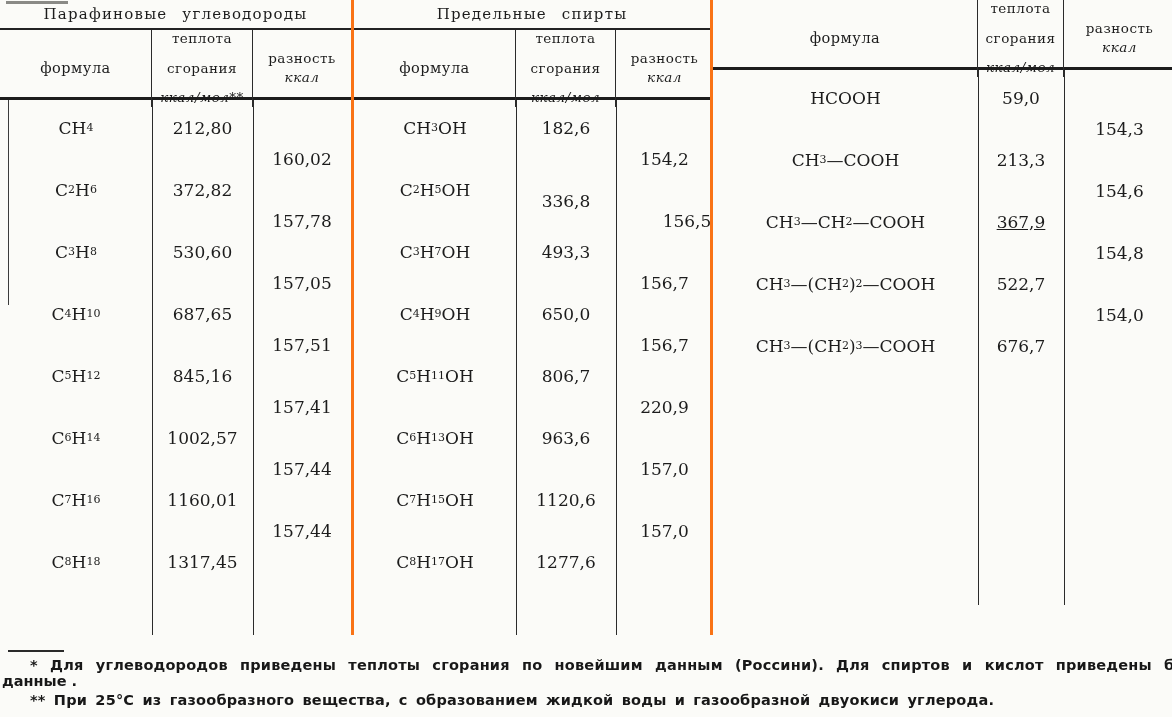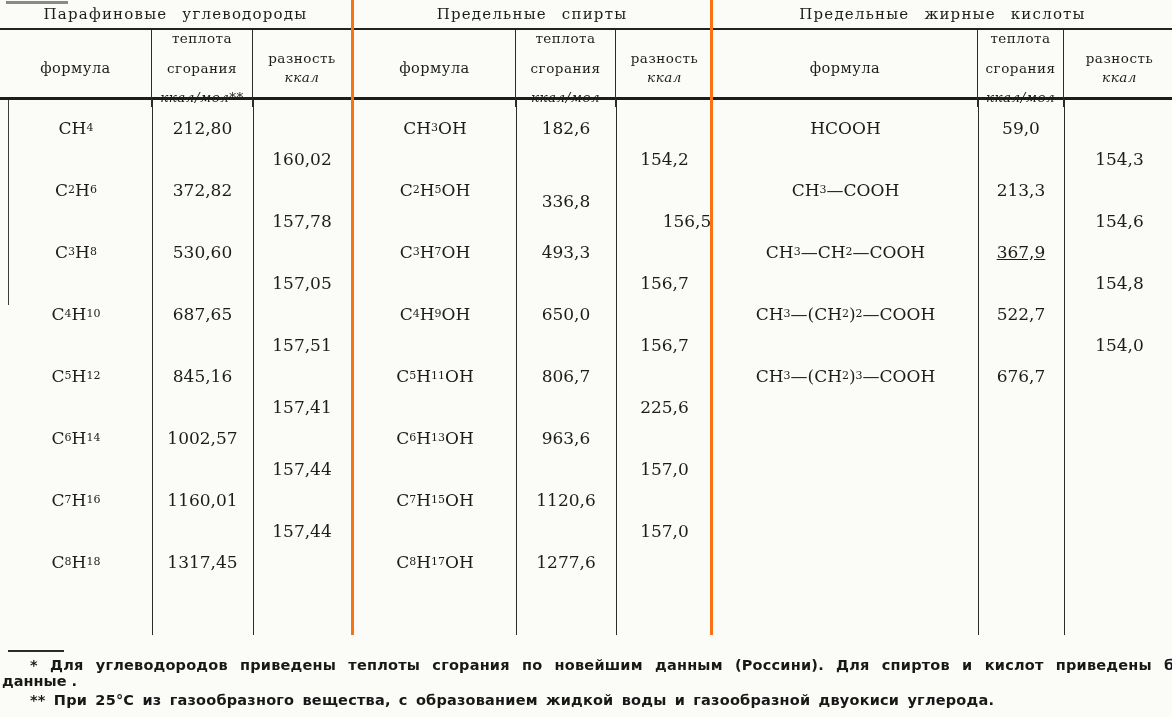--- a/index.html
+++ b/index.html
@@ -140,34 +140,33 @@
           <div class="cell" style="grid-area: 3 / 2; margin-top: 22px;">336,8</div>
           <div class="cell" style="grid-area: 4 / 3; padding-left: 45px;">156,5</div>
           <div class="cell" style="grid-area: 5 / 1;">C<sub>3</sub>H<sub>7</sub>OH</div>
           <div class="cell" style="grid-area: 5 / 2;">493,3</div>
           <div class="cell" style="grid-area: 6 / 3;">156,7</div>
           <div class="cell" style="grid-area: 7 / 1;">C<sub>4</sub>H<sub>9</sub>OH</div>
           <div class="cell" style="grid-area: 7 / 2;">650,0</div>
           <div class="cell" style="grid-area: 8 / 3;">156,7</div>
           <div class="cell" style="grid-area: 9 / 1;">C<sub>5</sub>H<sub>11</sub>OH</div>
           <div class="cell" style="grid-area: 9 / 2;">806,7</div>
-          <div class="cell" style="grid-area: 10 / 3;">225,6</div>
+          <div class="cell" style="grid-area: 10 / 3;">220,9</div>
           <div class="cell" style="grid-area: 11 / 1;">C<sub>6</sub>H<sub>13</sub>OH</div>
           <div class="cell" style="grid-area: 11 / 2;">963,6</div>
           <div class="cell" style="grid-area: 12 / 3;">157,0</div>
           <div class="cell" style="grid-area: 13 / 1;">C<sub>7</sub>H<sub>15</sub>OH</div>
           <div class="cell" style="grid-area: 13 / 2;">1120,6</div>
           <div class="cell" style="grid-area: 14 / 3;">157,0</div>
           <div class="cell" style="grid-area: 15 / 1;">C<sub>8</sub>H<sub>17</sub>OH</div>
           <div class="cell" style="grid-area: 15 / 2;">1277,6</div>
         </div>
     </div>
 
     <div class="sec s3">
-      <div class="sec-title">Предельные жирные кислоты</div>
       <div class="col-headers grid-cols">
         <div class="ch ch-formula">
           <span>формула</span>
         </div>
         <div class="ch ch-heat">
           <span>теплота</span>
           <span>сгорания</span>
           <span class="unit">ккал/мол</span>
         </div>
         <div class="ch ch-diff">

